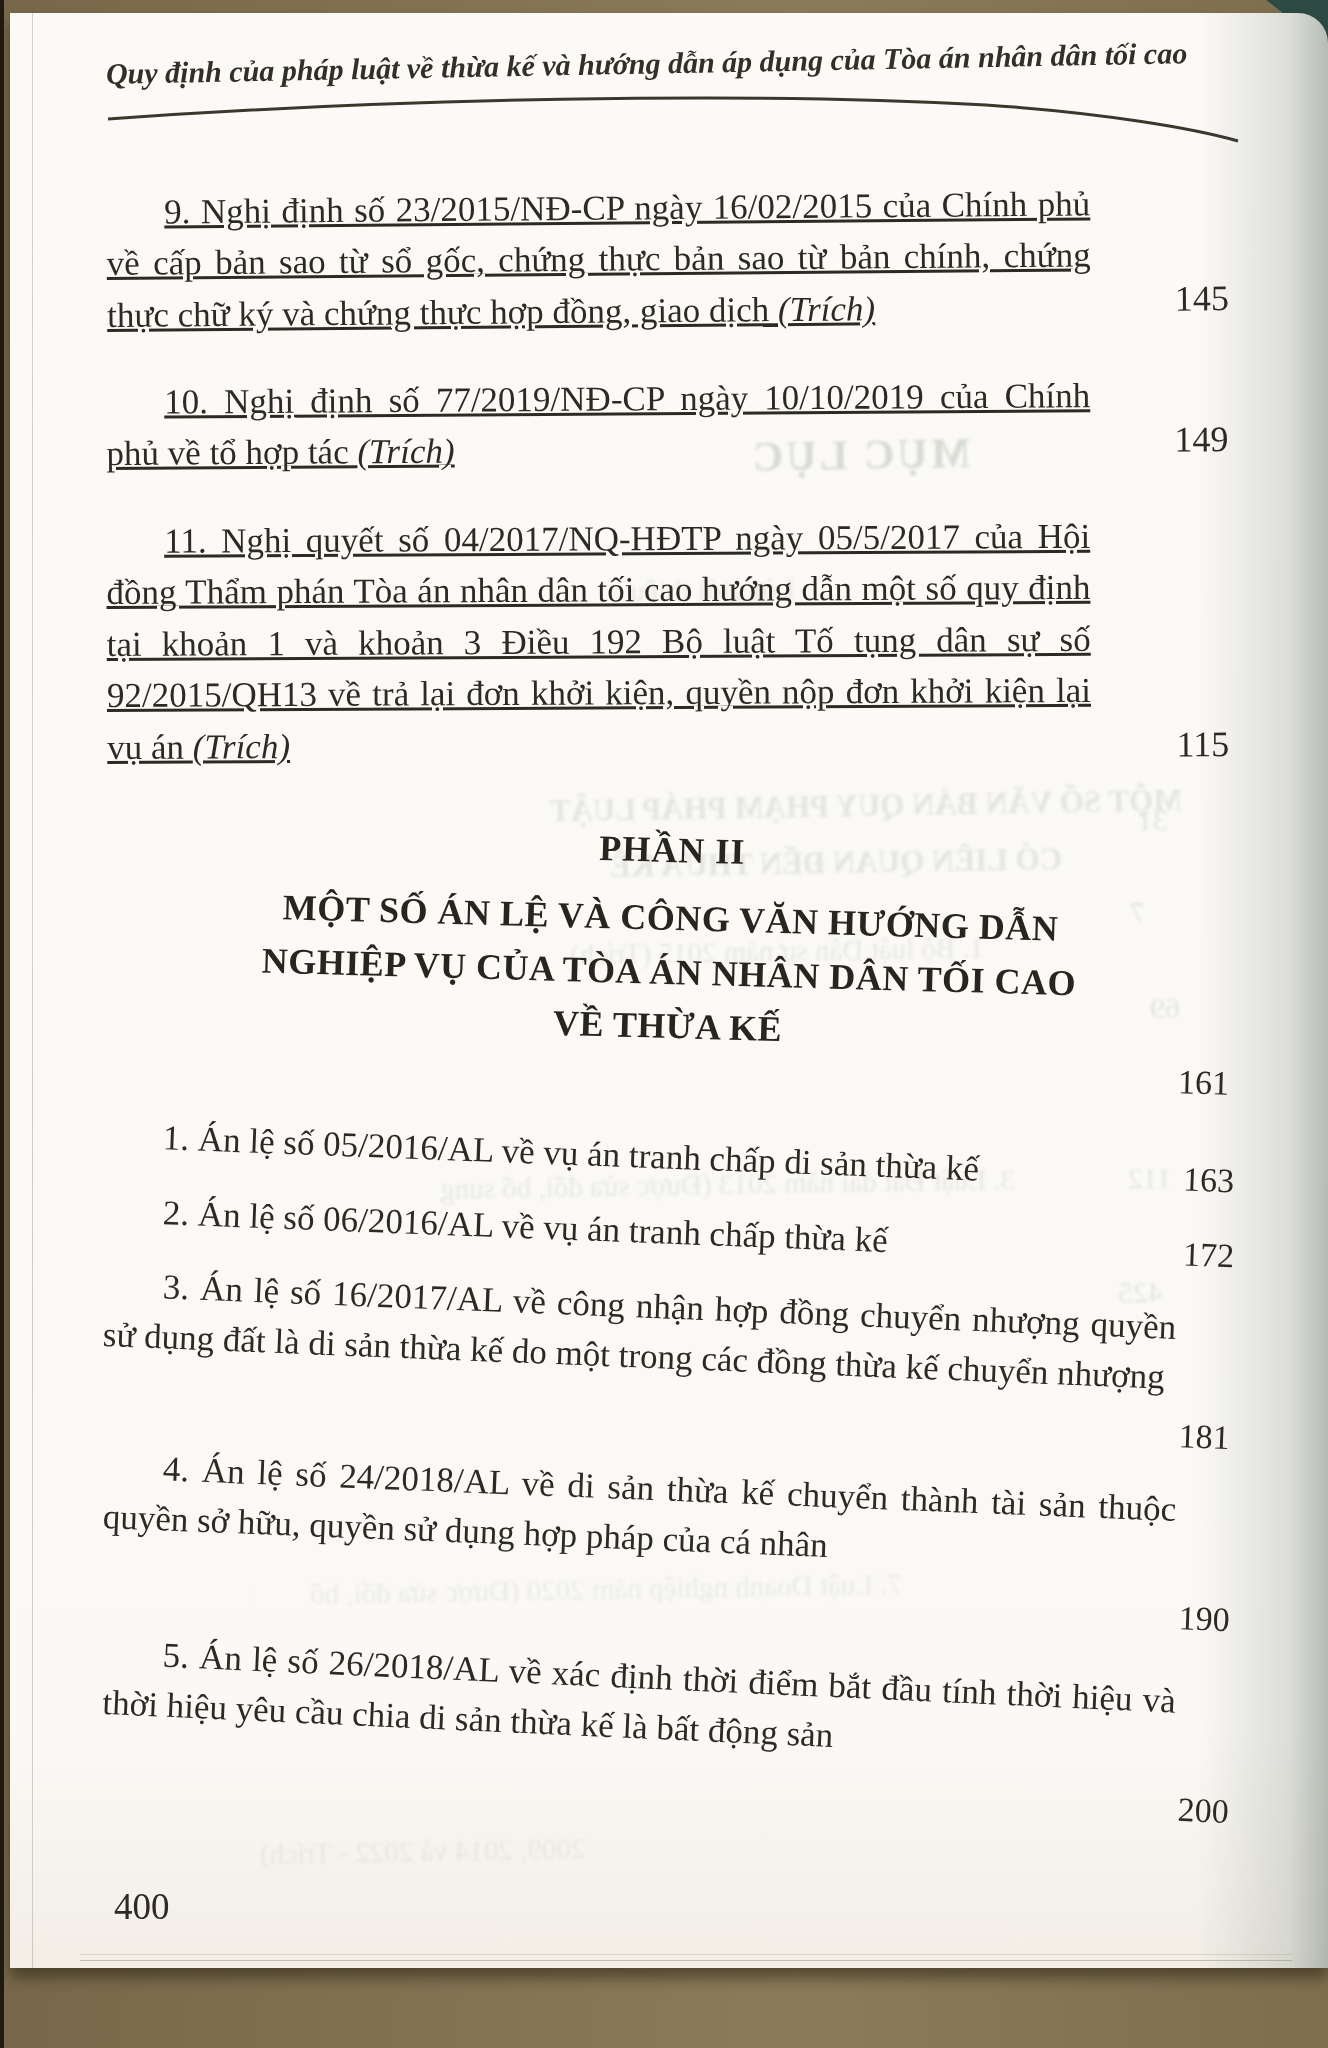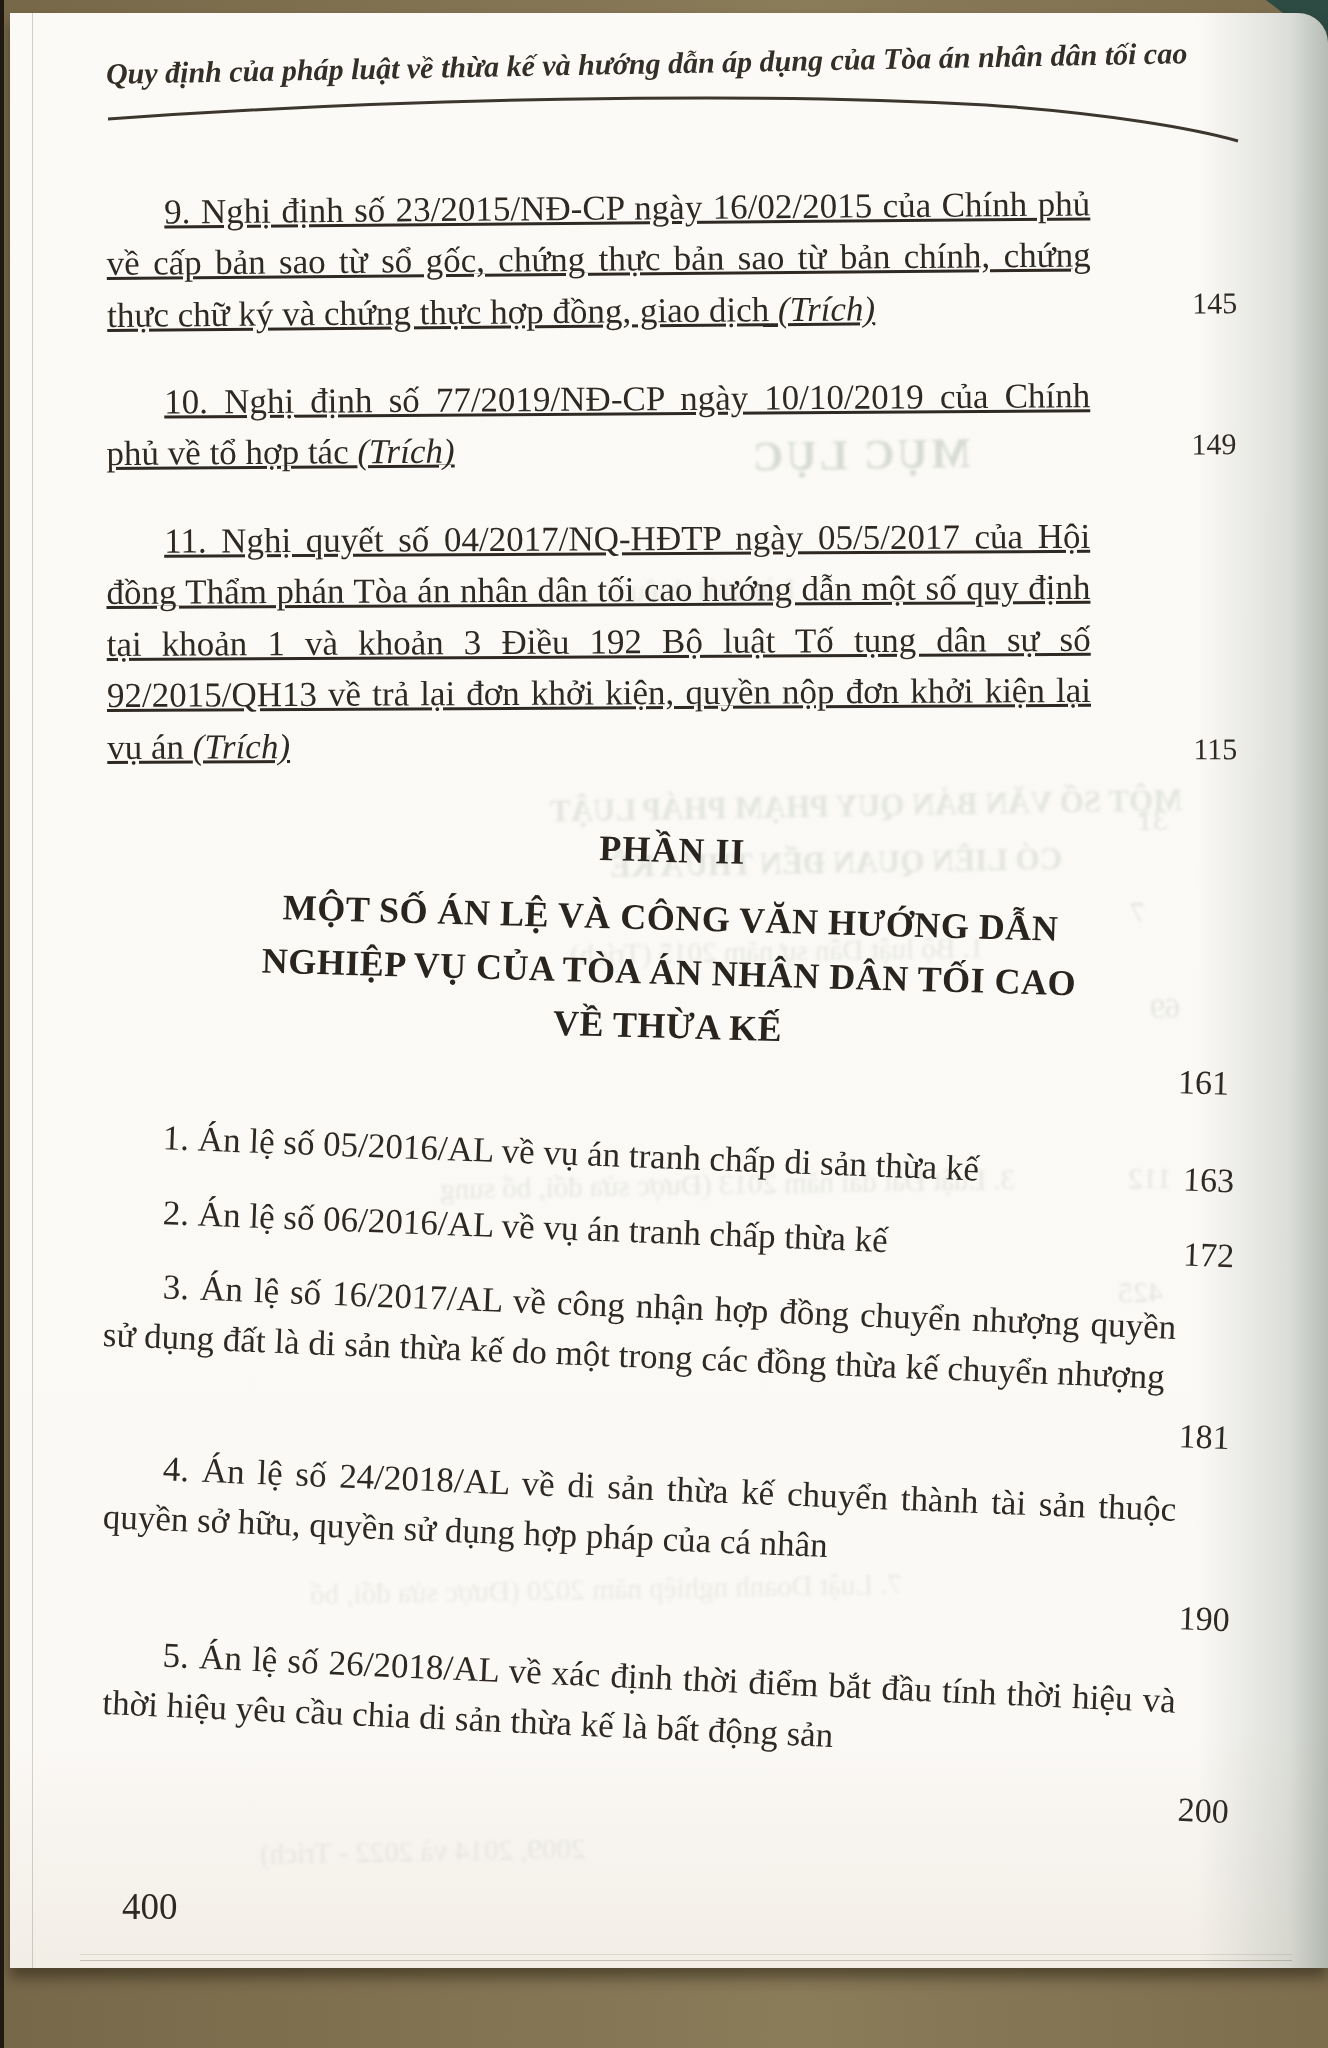--- a/index.html
+++ b/index.html
@@ -35,41 +35,41 @@
   }
   .running-header{
     font-size:30px;font-weight:bold;font-style:italic;color:#332e26;
     transform:rotate(-1.1deg);transform-origin:left center;
     white-space:nowrap;
   }
   .header-underline{display:block;margin-top:-2px;}
   .toc1{font-size:35px;line-height:1.47;text-align:justify;text-decoration:underline;}
   .entry{position:relative;}
   .entry .txt{padding-right:150px;text-indent:58px;}
-  .entry .pg{position:absolute;right:4px;bottom:6px;font-size:30px;}
+  .entry .pg{position:absolute;right:12px;bottom:6px;font-size:36px;}
   .e9{margin-top:42px;transform:rotate(-0.5deg);transform-origin:left top;}
   .e10{margin-top:36px;transform:rotate(-0.4deg);transform-origin:left top;}
   .e11{margin-top:36px;transform:rotate(-0.3deg);transform-origin:left top;}
   .e11 .pg{bottom:-4px;}
   .part{
     margin-top:56px;text-align:center;font-weight:bold;color:#29241d;
     transform:rotate(1.6deg);transform-origin:center top;
   }
   .part-label{font-size:36px;margin-bottom:20px;letter-spacing:1px;}
   .part-title{font-size:36px;line-height:1.5;letter-spacing:.5px;}
   .part-pg{text-align:right;font-weight:normal;color:#2e2922;font-size:34px;margin-top:-4px;padding-right:4px;}
   .pentry{position:relative;font-size:35px;line-height:1.44;text-align:justify;margin-top:24px;
     transform:rotate(2.2deg);transform-origin:left top;}
   .pentry .txt{padding-right:62px;text-indent:58px;}
   .pentry .pg-inline{position:absolute;right:4px;bottom:-2px;font-size:34px;}
   .pentry .pg-line{text-align:right;padding-right:4px;margin-top:8px;font-size:34px;}
   .pe3,.pe4{transform:rotate(2.3deg);}
   .pe5{transform:rotate(2.6deg);margin-top:28px;}
   .footer-num{
-    position:absolute;left:112px;bottom:40px;font-size:37px;color:#2e2922;z-index:3;
+    position:absolute;left:104px;bottom:40px;font-size:37px;color:#2e2922;z-index:3;
   }
   .ghost{
     position:absolute;z-index:2;color:#7f947f;font-weight:bold;
     transform:scaleX(-1) rotate(1deg);filter:blur(1.6px);white-space:nowrap;
   }
   .g1{top:418px;left:740px;font-size:42px;opacity:.30;letter-spacing:3px;}
   .g2{top:560px;left:620px;font-size:30px;opacity:.18;font-weight:normal;}
   .g3{top:775px;left:540px;font-size:31px;opacity:.20;}
   .g4{top:832px;left:600px;font-size:31px;opacity:.20;}
   .g5{top:922px;left:560px;font-size:29px;opacity:.18;font-weight:normal;}

